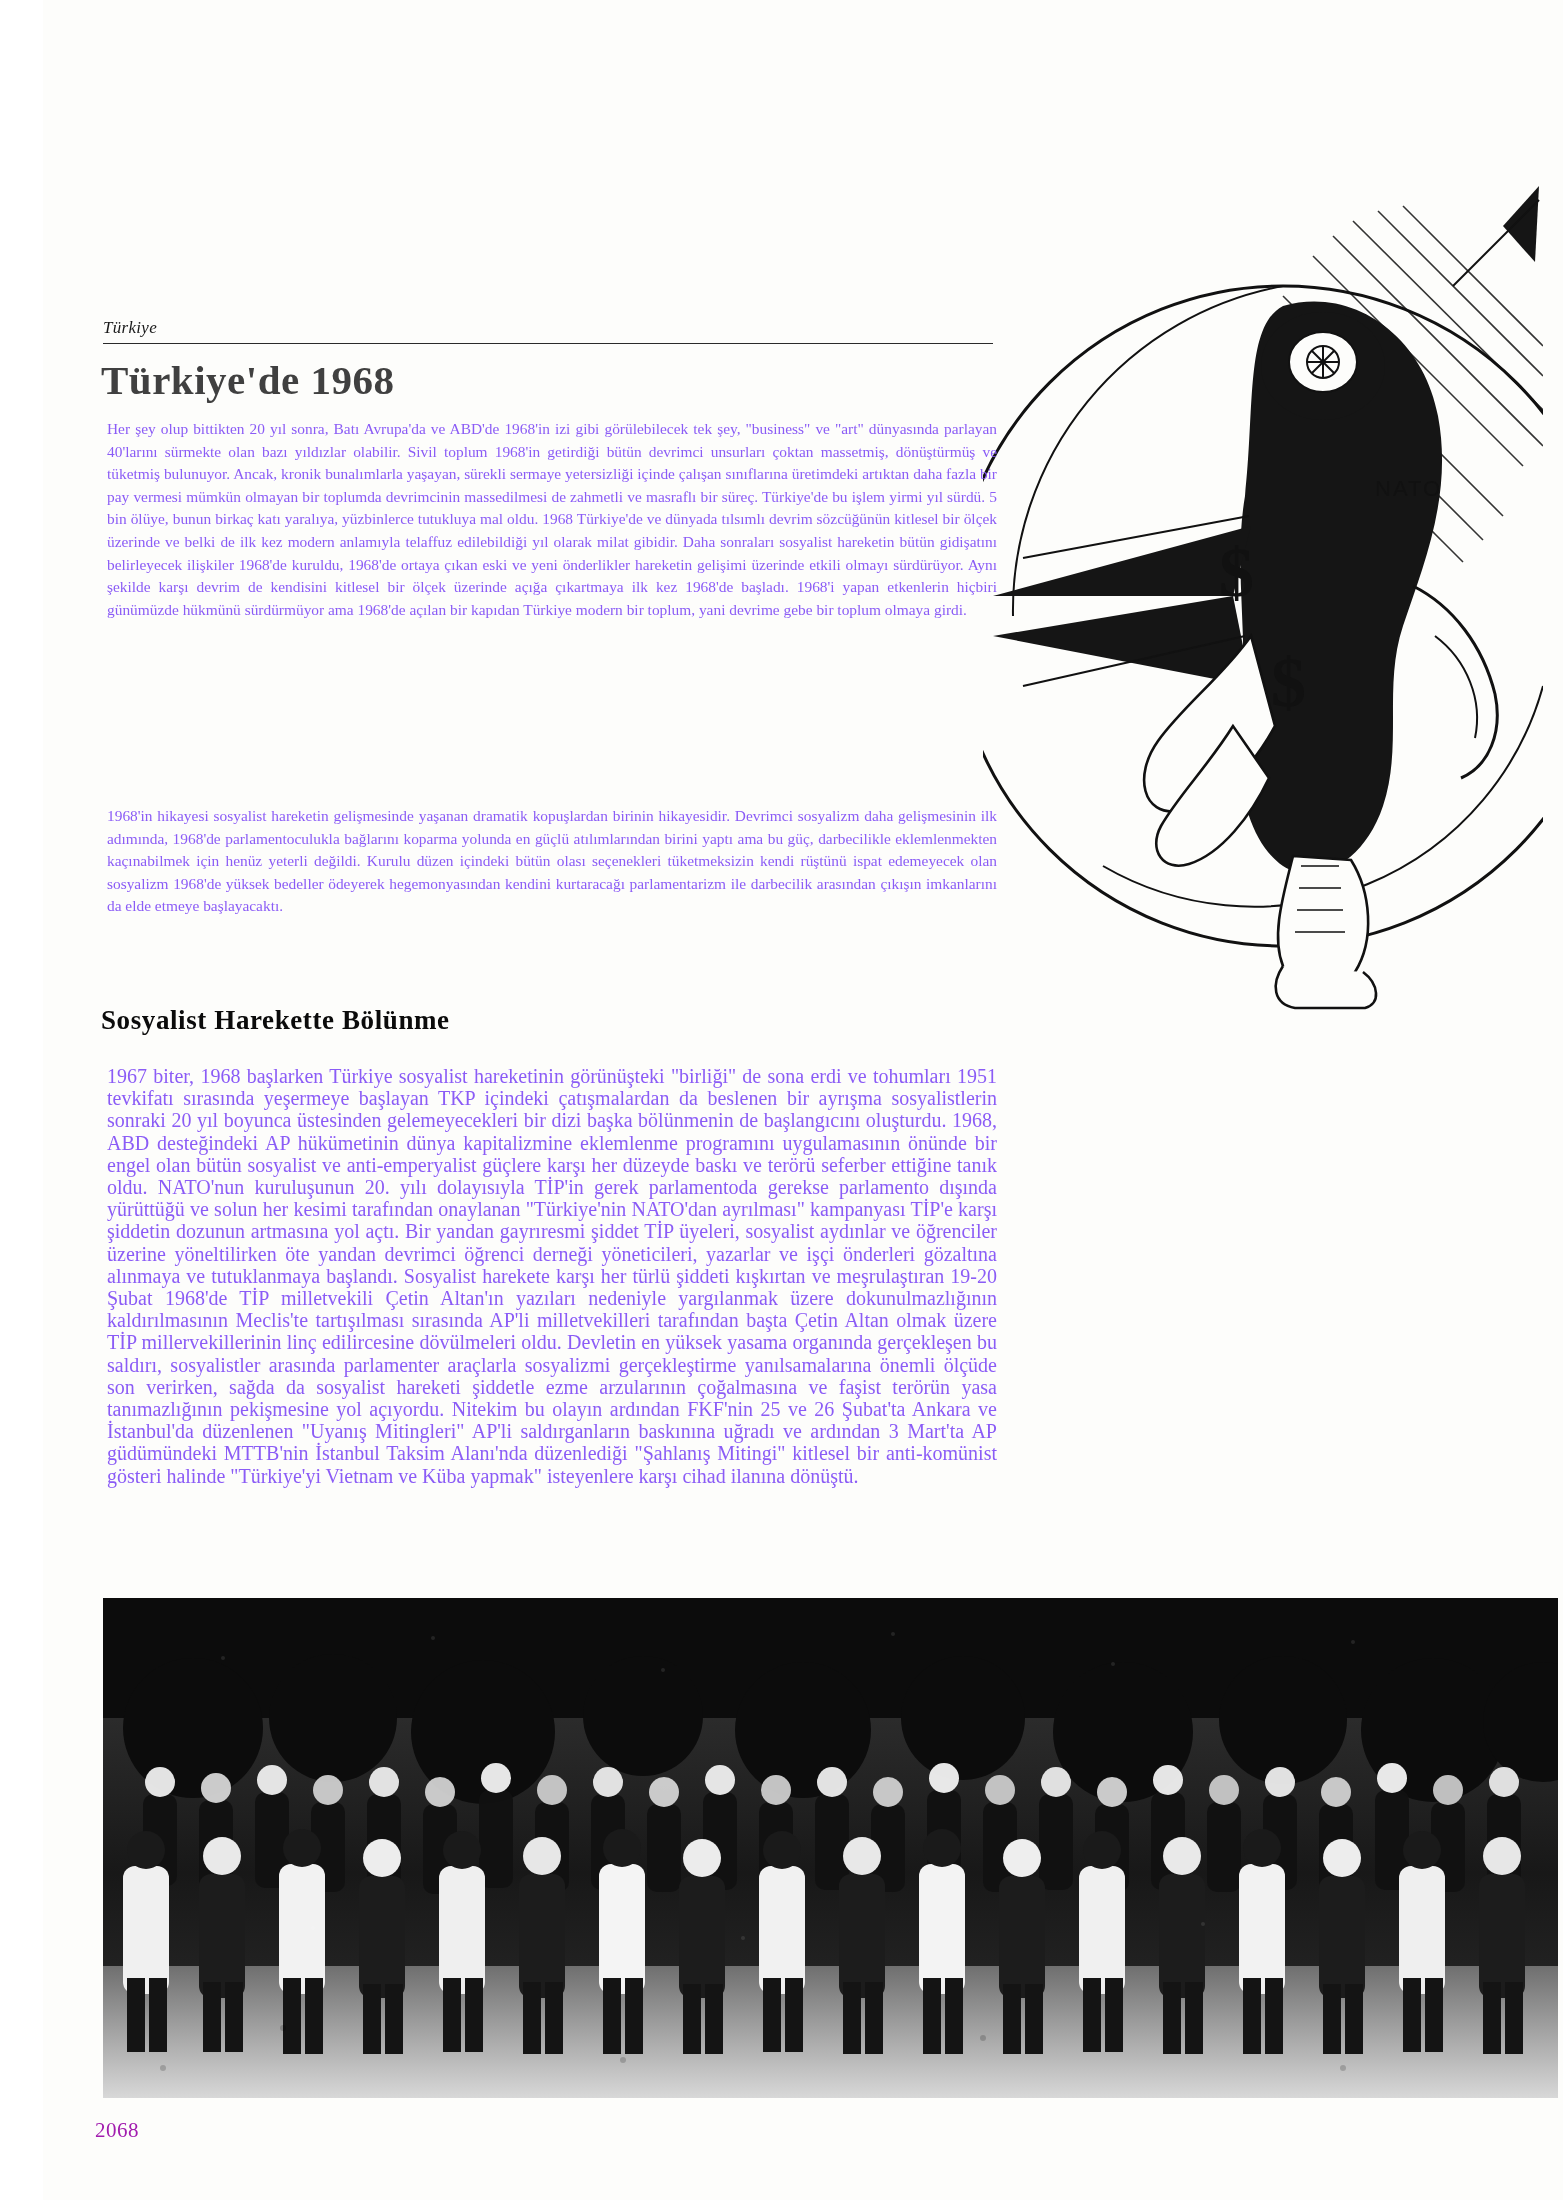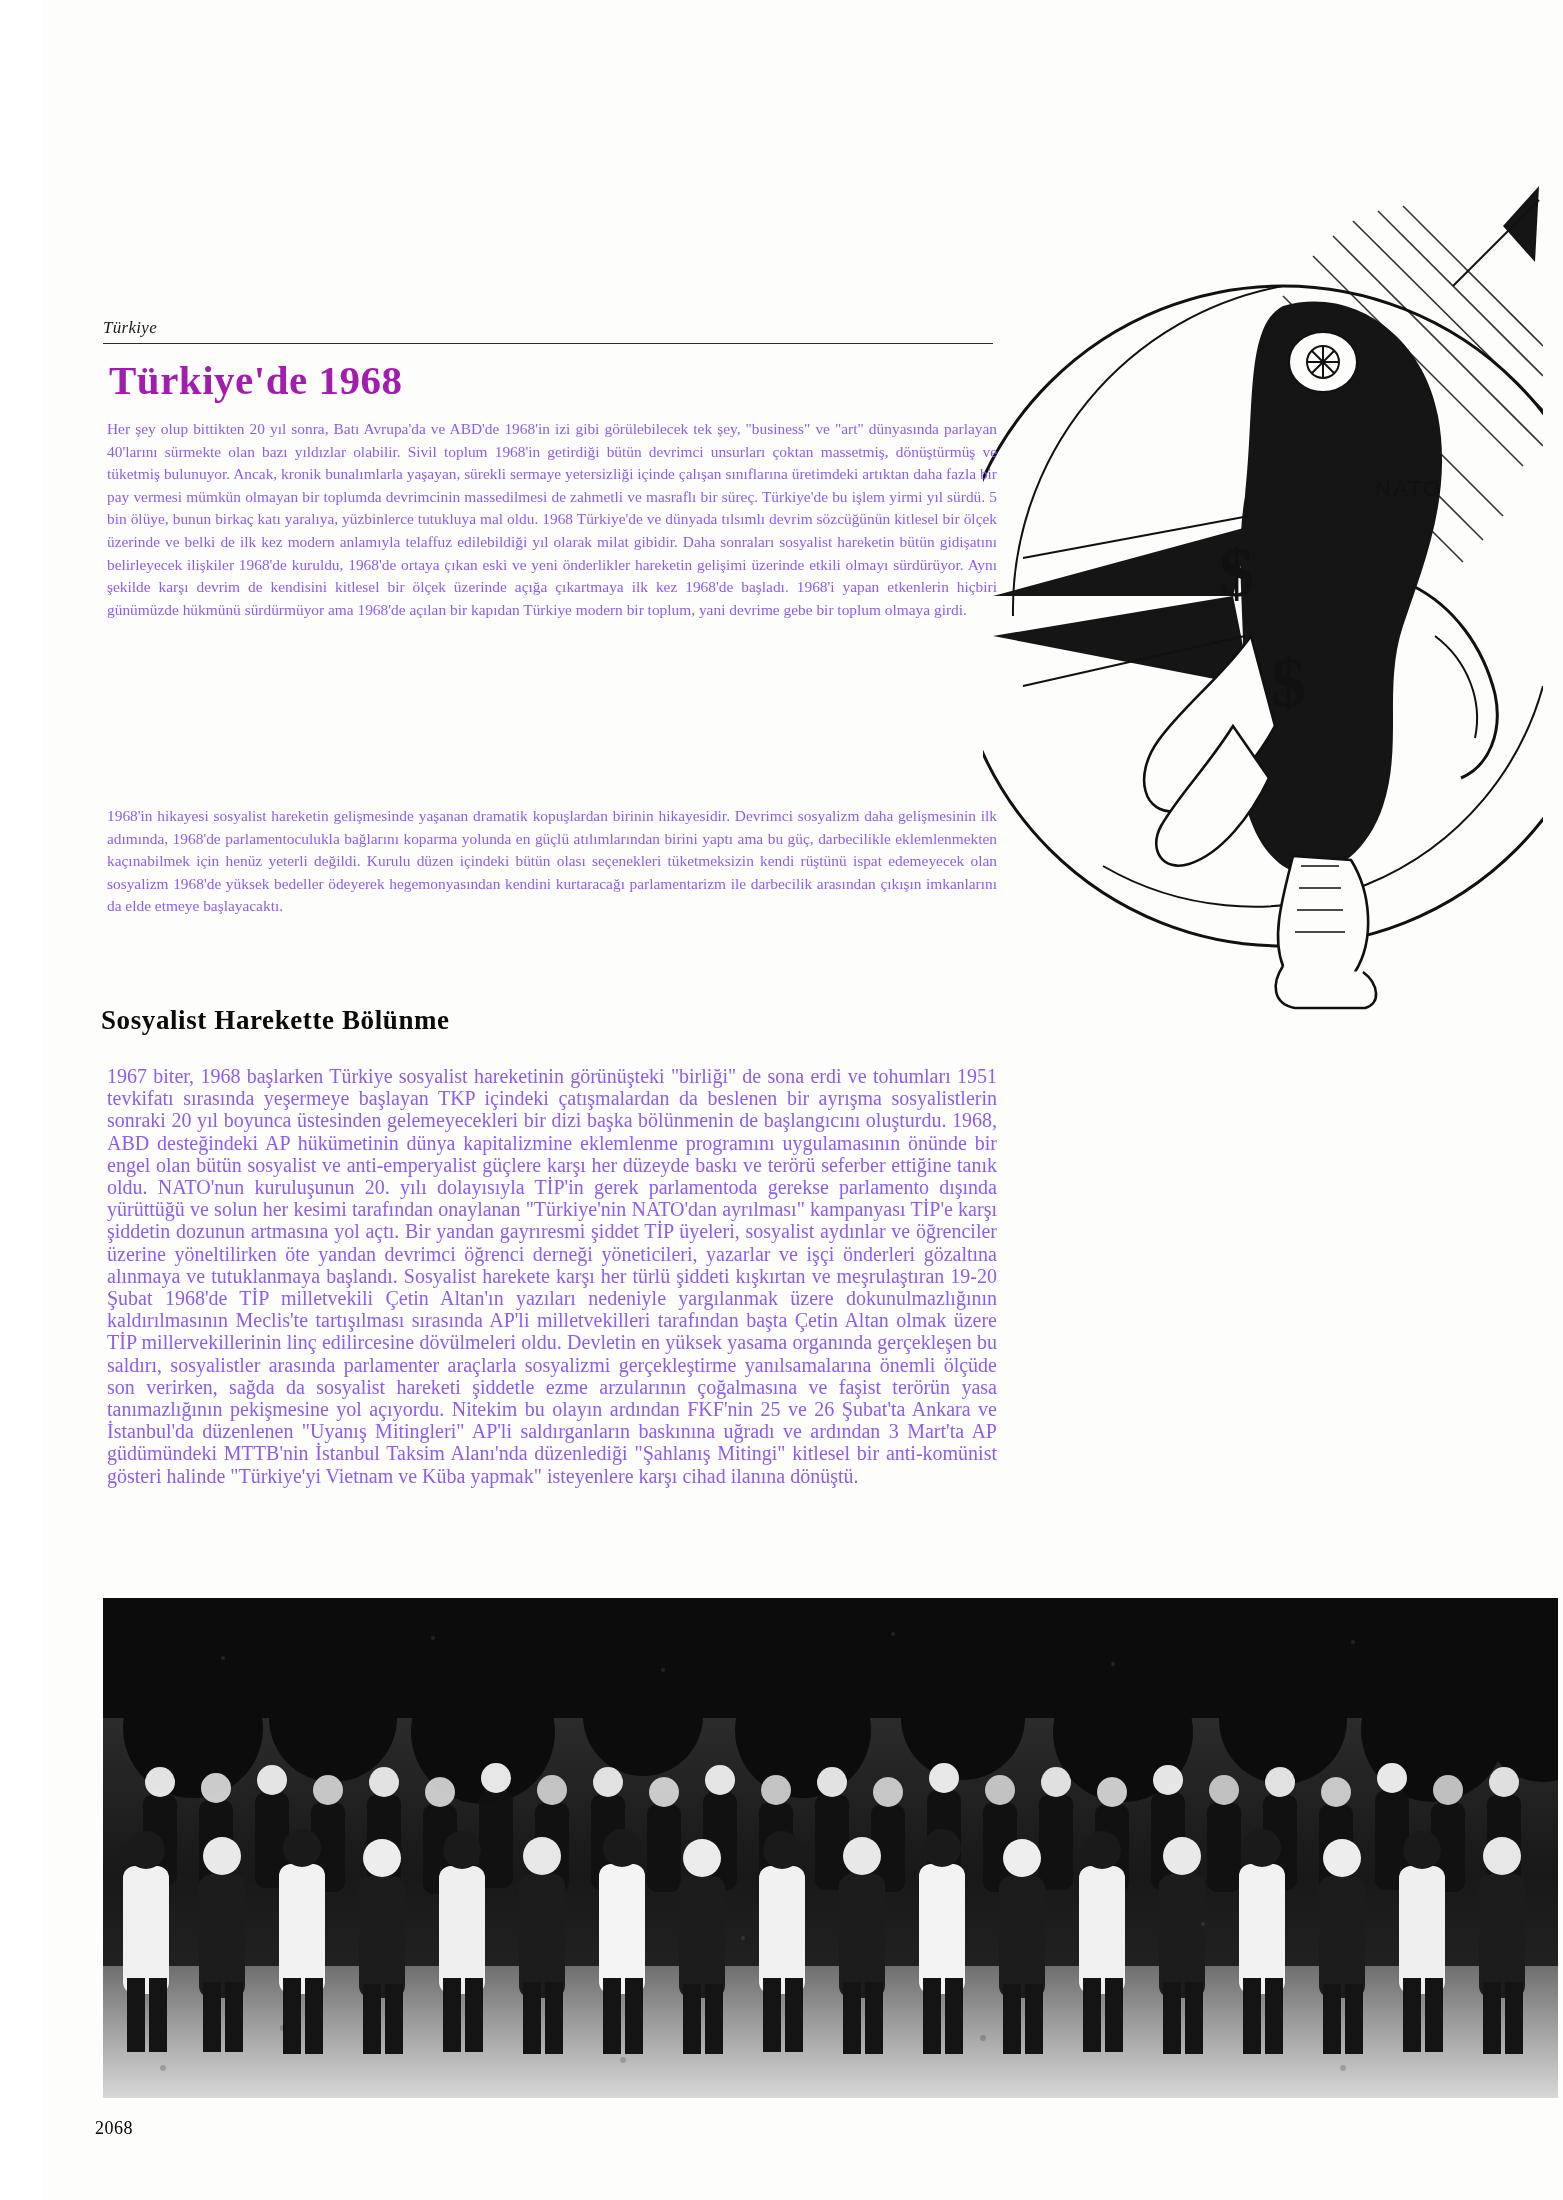--- a/index.html
+++ b/index.html
@@ -39,26 +39,26 @@
     left: 60px;
     top: 343px;
     width: 890px;
     height: 1px;
     background: #2a2a2a;
   }
 
   
   .doc-title {
     position: absolute;
-    left: 66px;
+    left: 58px;
     top: 356px;
     font-size: 41px;
     font-weight: bold;
     letter-spacing: .5px;
-    color: #a21caf;
+    color: #404040;
     font-family: "Liberation Serif", serif;
   }
 
   
   .col {
     position: absolute;
     left: 64px;
     width: 890px;
     text-align: justify;
     font-size: 15.4px;
@@ -110,22 +110,22 @@
     height: 500px;
     background: #2b2b2b;
     overflow: hidden;
   }
   .photo-wrap svg { display: block; }
 
   .folio {
     position: absolute;
     left: 52px;
     top: 2118px;
-    font-size: 18px;
-    color: #000000;
+    font-size: 21px;
+    color: #a21caf;
     letter-spacing: .5px;
   }
 </style>
 </head>
 <body>
 
 <div class="page">
 
   <div class="running-head">Türkiye</div>
   <div class="running-head-rule"></div>

